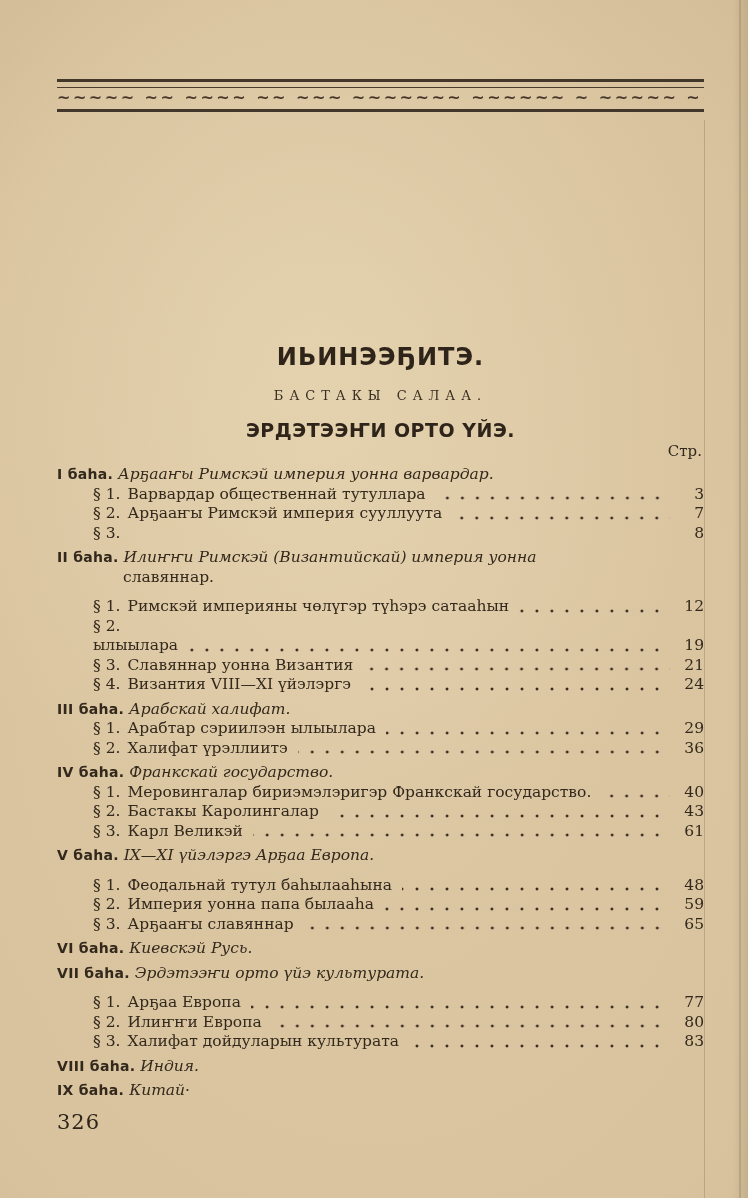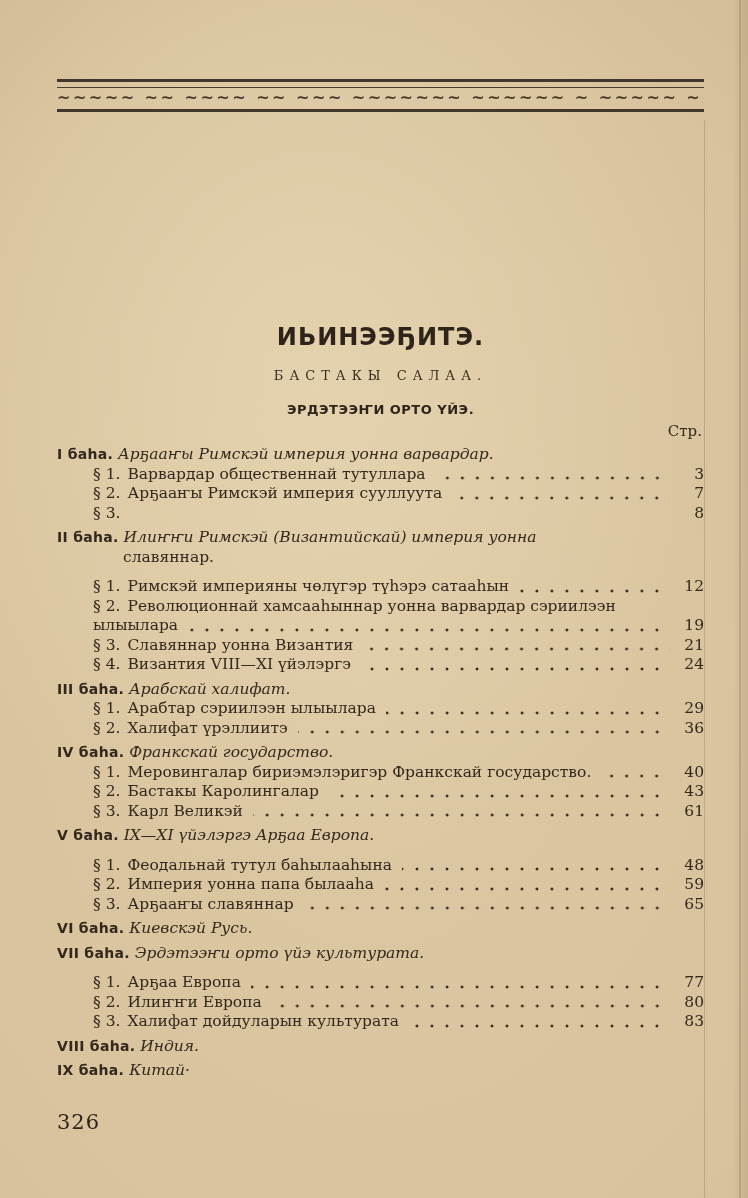--- a/index.html
+++ b/index.html
@@ -32,32 +32,32 @@
   .top-rules{position:absolute;left:57px;right:44px;top:79px;}
   .rule-double{height:5px;border-top:3px solid #43362a;border-bottom:1px solid #4a3c2e;}
   .squiggle{
     margin-top:1px;height:19px;line-height:17px;overflow:hidden;white-space:nowrap;
     font-family:"DejaVu Sans",sans-serif;font-weight:bold;font-size:16px;
     letter-spacing:2.5px;color:#473729;
   }
   .rule-single{height:0;border-top:3px solid #43362a;margin-top:1px;}
 
   
-  .content{position:absolute;left:57px;right:44px;top:323px;}
+  .content{position:absolute;left:57px;right:44px;top:343px;}
   .title{
     text-align:center;font-family:"DejaVu Sans",sans-serif;font-weight:bold;
     font-size:24px;line-height:28px;letter-spacing:1px;color:#2e241a;
   }
   .subtitle{
     text-align:center;margin-top:16px;font-size:13px;line-height:17px;
     letter-spacing:6px;color:#3a2e21;
   }
   .heading{
     text-align:center;margin-top:14px;font-family:"DejaVu Sans",sans-serif;
-    font-weight:bold;font-size:13px;line-height:24px;letter-spacing:.5px;color:#2e241a;
+    font-weight:bold;font-size:19px;line-height:24px;letter-spacing:.5px;color:#2e241a;
   }
   .str-label{text-align:right;font-size:15px;line-height:18px;padding-right:2px;}
 
   
   #toc{margin-top:4px;font-size:15.5px;}
   .row{line-height:19.5px;}
   .chapter{margin-top:5px;}
   .ch-prefix{font-family:"DejaVu Sans",sans-serif;font-weight:bold;font-size:14px;letter-spacing:.3px;}
   .ch-title{font-style:italic;}
   .chapter-cont{padding-left:66px;}
@@ -114,21 +114,20 @@
         <div class="row chapter"><span class="ch-prefix">II баһа.</span> <span class="ch-title">Илиҥҥи Римскэй (Византийскай) империя уонна</span></div>
         <div class="row chapter-cont">славяннар.</div>
         <div class="row section sp-lg">
           <span class="sec-prefix">§ 1.</span>
           <span class="sec-title">Римскэй империяны чөлүгэр түһэрэ сатааһын</span>
           <span class="leader"></span>
           <span class="pagenum">12</span>
         </div>
         <div class="row section">
           <span class="sec-prefix">§ 2.</span>
-          <span class="sec-title">Революционнай хамсааһыннар уонна варвардар сэриилээн</span>
         </div>
         <div class="row section-cont">
           <span class="sec-title">ылыылара</span>
           <span class="leader"></span>
           <span class="pagenum">19</span>
         </div>
         <div class="row section">
           <span class="sec-prefix">§ 3.</span>
           <span class="sec-title">Славяннар уонна Византия</span>
           <span class="leader"></span>

